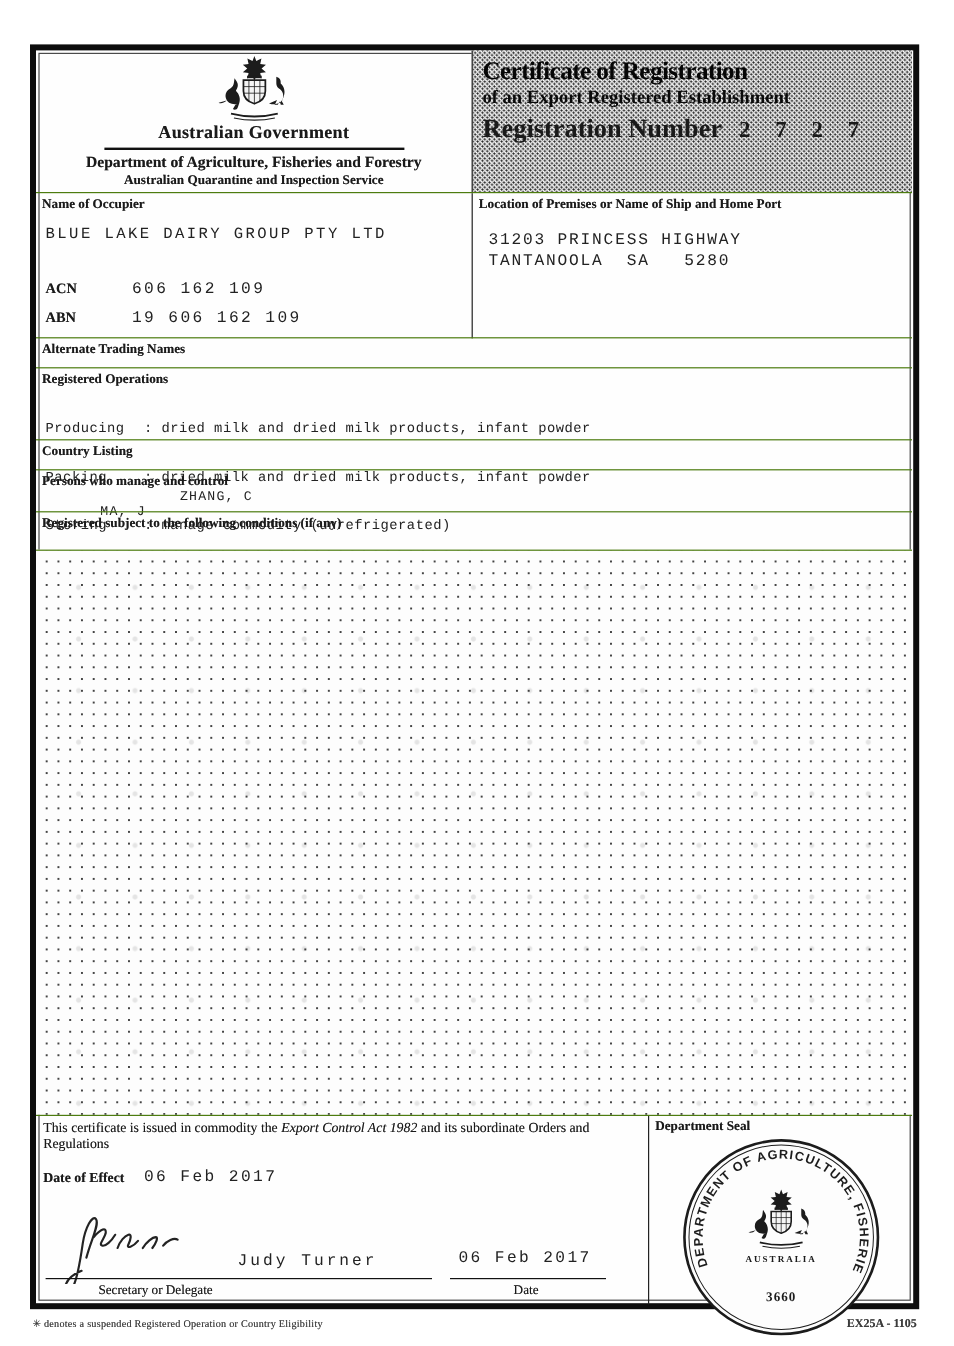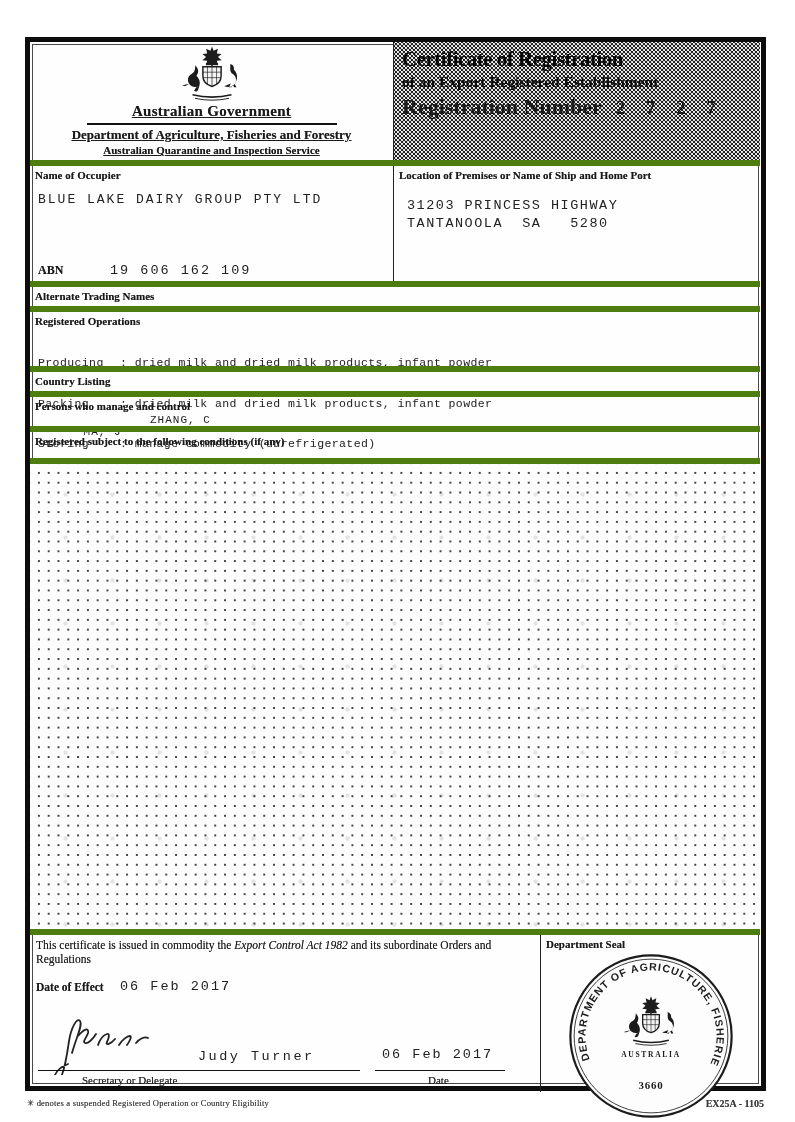--- a/index.html
+++ b/index.html
@@ -3,25 +3,25 @@
 <meta charset="utf-8">
 <style>
   * { margin:0; padding:0; box-sizing:border-box; }
   html,body { width:795px; height:1122px; background:#ffffff; }
   body { font-family:"Liberation Serif", serif; color:#1a1a1a; position:relative; overflow:hidden; }
 
   .cert { position:absolute; left:25px; top:37px; width:741px; height:1054px;
           border:5px solid #0d0d0d; background:#fefefe; }
   .frame { position:absolute; inset:2px; border:1px solid #4a4a4a; pointer-events:none; }
 
-  .row { position:absolute; left:0; width:730px; border-top:6px solid #4d7c0f; }
+  .row { position:absolute; left:0; width:730px; border-top:1px solid #4d7c0f; }
 
   
   .row-header { top:0; height:118px; border-top:none; }
-  .hdr-left { position:absolute; left:0; top:0; width:363px; height:118px; text-align:center;text-decoration:underline; }
+  .hdr-left { position:absolute; left:0; top:0; width:363px; height:118px; text-align:center; }
   .arms { display:block; margin:4px auto 0 auto; }
   .gov { font-weight:bold; font-size:15px; letter-spacing:0.3px; margin-top:1px; }
   .gov-rule { width:250px; height:2px; background:#111; margin:3px auto 2px auto; }
   .dept { font-weight:bold; font-size:13px; }
   .svc  { font-weight:bold; font-size:11px; margin-top:1px; }
 
   .hdr-right { position:absolute; left:363px; top:0; width:367px; height:118px;
     border-left:1px solid #222; padding:6px 8px 0 8px; overflow:hidden;
     background-color:#dcdcdc;
     background-image:
@@ -140,20 +140,23 @@
         <span class="reg-label">Registration Number</span>
         <span class="reg-num">2 7 2 7</span>
       </div>
     </div>
   </div>
 
   <div class="row row-main">
     <div class="main-left">
       <div class="lbl scan-text">Name of Occupier</div>
       <div class="occ-name mono">BLUE LAKE DAIRY GROUP PTY LTD</div>
+      <div class="acn-row">
+        <span class="id-lbl scan-text">ACN</span><span class="id-val mono">606 162 109</span>
+      </div>
       <div class="abn-row">
         <span class="id-lbl scan-text">ABN</span><span class="id-val mono">19 606 162 109</span>
       </div>
     </div>
     <div class="main-right">
       <div class="lbl scan-text">Location of Premises or Name of Ship and Home Port</div>
       <div class="loc-line1 mono">31203 PRINCESS HIGHWAY</div>
       <div class="loc-line2 mono">TANTANOOLA  SA   5280</div>
     </div>
   </div>

